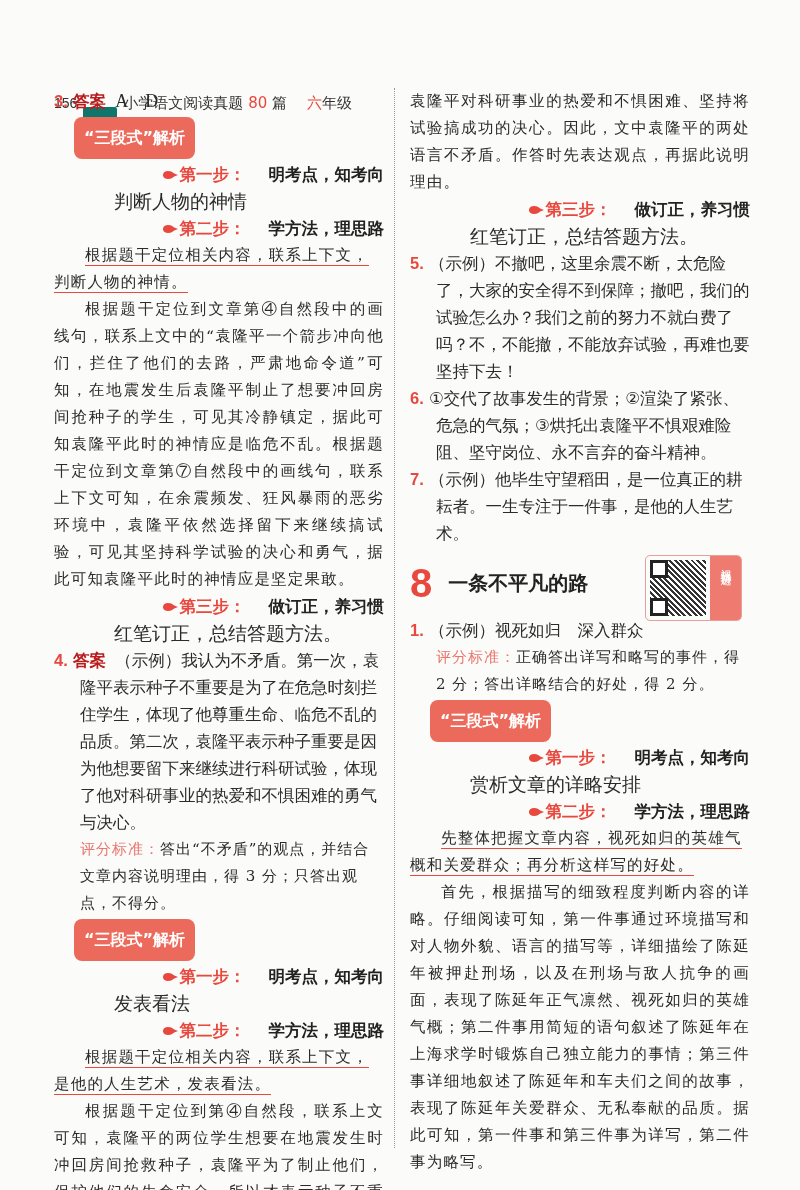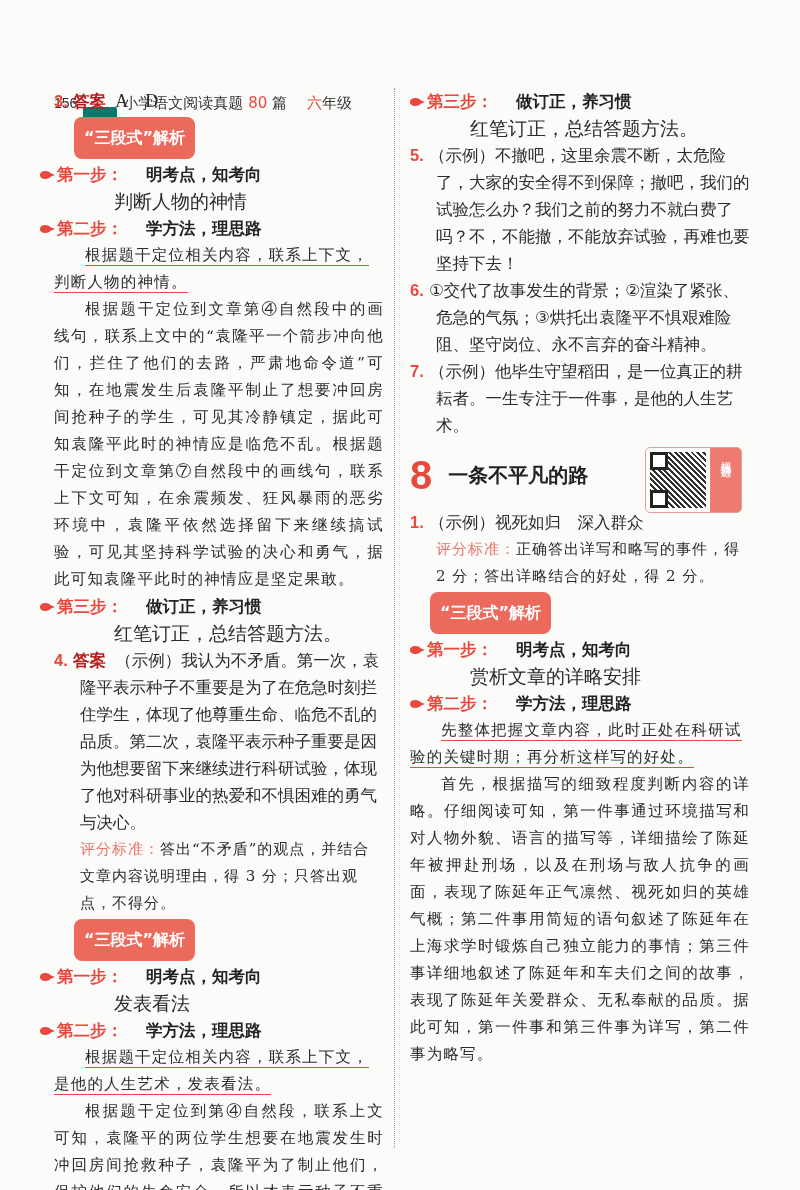--- a/index.html
+++ b/index.html
@@ -33,21 +33,21 @@
   }
   .answer-line { display: block; }
   .num { color: #e8483e; font-family: "Liberation Sans", sans-serif; font-weight: bold; }
   .ans-label { color: #b91c1c; font-weight: bold; margin-right: 4px; }
   .hang { padding-left: 26px; text-indent: -26px; }
   .pill {
     display: inline-block; background: #ec6a5c; color: #fff;
     border-radius: 8px; padding: 8px 10px; font-size: 16px; font-weight: bold;
     line-height: 26px; margin: 2px 0 2px 20px;
   }
-  .step { display: flex; align-items: center; font-size: 16.5px; }
+  .step { display: flex; align-items: center; font-size: 16.5px; justify-content: flex-end; }
   .step-dot {
     width: 11px; height: 8px; background: #e8483e;
     border-radius: 50% 60% 60% 50% / 50%; margin-right: 6px; margin-left: -14px;
     position: relative;
   }
   .step-dot::after {
     content: ""; position: absolute; right: -4px; top: 2px;
     border-left: 5px solid #e8483e; border-top: 2px solid transparent; border-bottom: 2px solid transparent;
   }
   .step-label { color: #e8483e; font-weight: bold; }
@@ -161,20 +161,21 @@
       <span class="step-dot"></span>
       <span class="step-label">第二步：</span>
       <span class="step-title">学方法，理思路</span>
     </div>
     <div class="underlined"><span>根据题干定位相关内容，联系上下文，是他的人生艺术，发表看法。</span></div>
     <div class="para">根据题干定位到第④自然段，联系上文可知，袁隆平的两位学生想要在地震发生时冲回房间抢救种子，袁隆平为了制止他们，保护他们的生命安全，所以才表示种子不重要，从中可以看出袁隆平尊重生命、临危不乱的品质。根据题干定位到第⑦自然段，联系上下文可知，此时正处在科研试验的关键时期，虽然环境恶劣，但袁隆平坚决不想放弃科研试验，所以他表示种子很重要，从中可以看出</div>
   </div>
 </div>
 
 <div class="col col-right">
+  <div class="para" style="text-indent:0">袁隆平对科研事业的热爱和不惧困难、坚持将试验搞成功的决心。因此，文中袁隆平的两处语言不矛盾。作答时先表达观点，再据此说明理由。</div>
   <div class="step" style="margin-left:14px">
     <span class="step-dot"></span>
     <span class="step-label">第三步：</span>
     <span class="step-title">做订正，养习惯</span>
   </div>
   <div class="step-detail">红笔订正，总结答题方法。</div>
 
   <div class="hang">
     <span class="num">5.</span>
     <span>（示例）不撤吧，这里余震不断，太危险了，大家的安全得不到保障；撤吧，我们的试验怎么办？我们之前的努力不就白费了吗？不，不能撤，不能放弃试验，再难也要坚持下去！</span>
@@ -211,15 +212,15 @@
     <span class="step-label">第一步：</span>
     <span class="step-title">明考点，知考向</span>
   </div>
   <div class="step-detail">赏析文章的详略安排</div>
 
   <div class="step" style="margin-left:14px">
     <span class="step-dot"></span>
     <span class="step-label">第二步：</span>
     <span class="step-title">学方法，理思路</span>
   </div>
-  <div class="underlined"><span>先整体把握文章内容，此时正处在科研试验的关键时期；再分析这样写的好处。</span></div>
+  <div class="underlined"><span>先整体把握文章内容，视死如归的英雄气概和关爱群众；再分析这样写的好处。</span></div>
   <div class="para">首先，根据描写的细致程度判断内容的详略。仔细阅读可知，第一件事通过环境描写和对人物外貌、语言的描写等，详细描绘了陈延年被押赴刑场，以及在刑场与敌人抗争的画面，表现了陈延年正气凛然、视死如归的英雄气概；第二件事用简短的语句叙述了陈延年在上海求学时锻炼自己独立能力的事情；第三件事详细地叙述了陈延年和车夫们之间的故事，表现了陈延年关爱群众、无私奉献的品质。据此可知，第一件事和第三件事为详写，第二件事为略写。</div>
 </div>
 
 </body></html>

